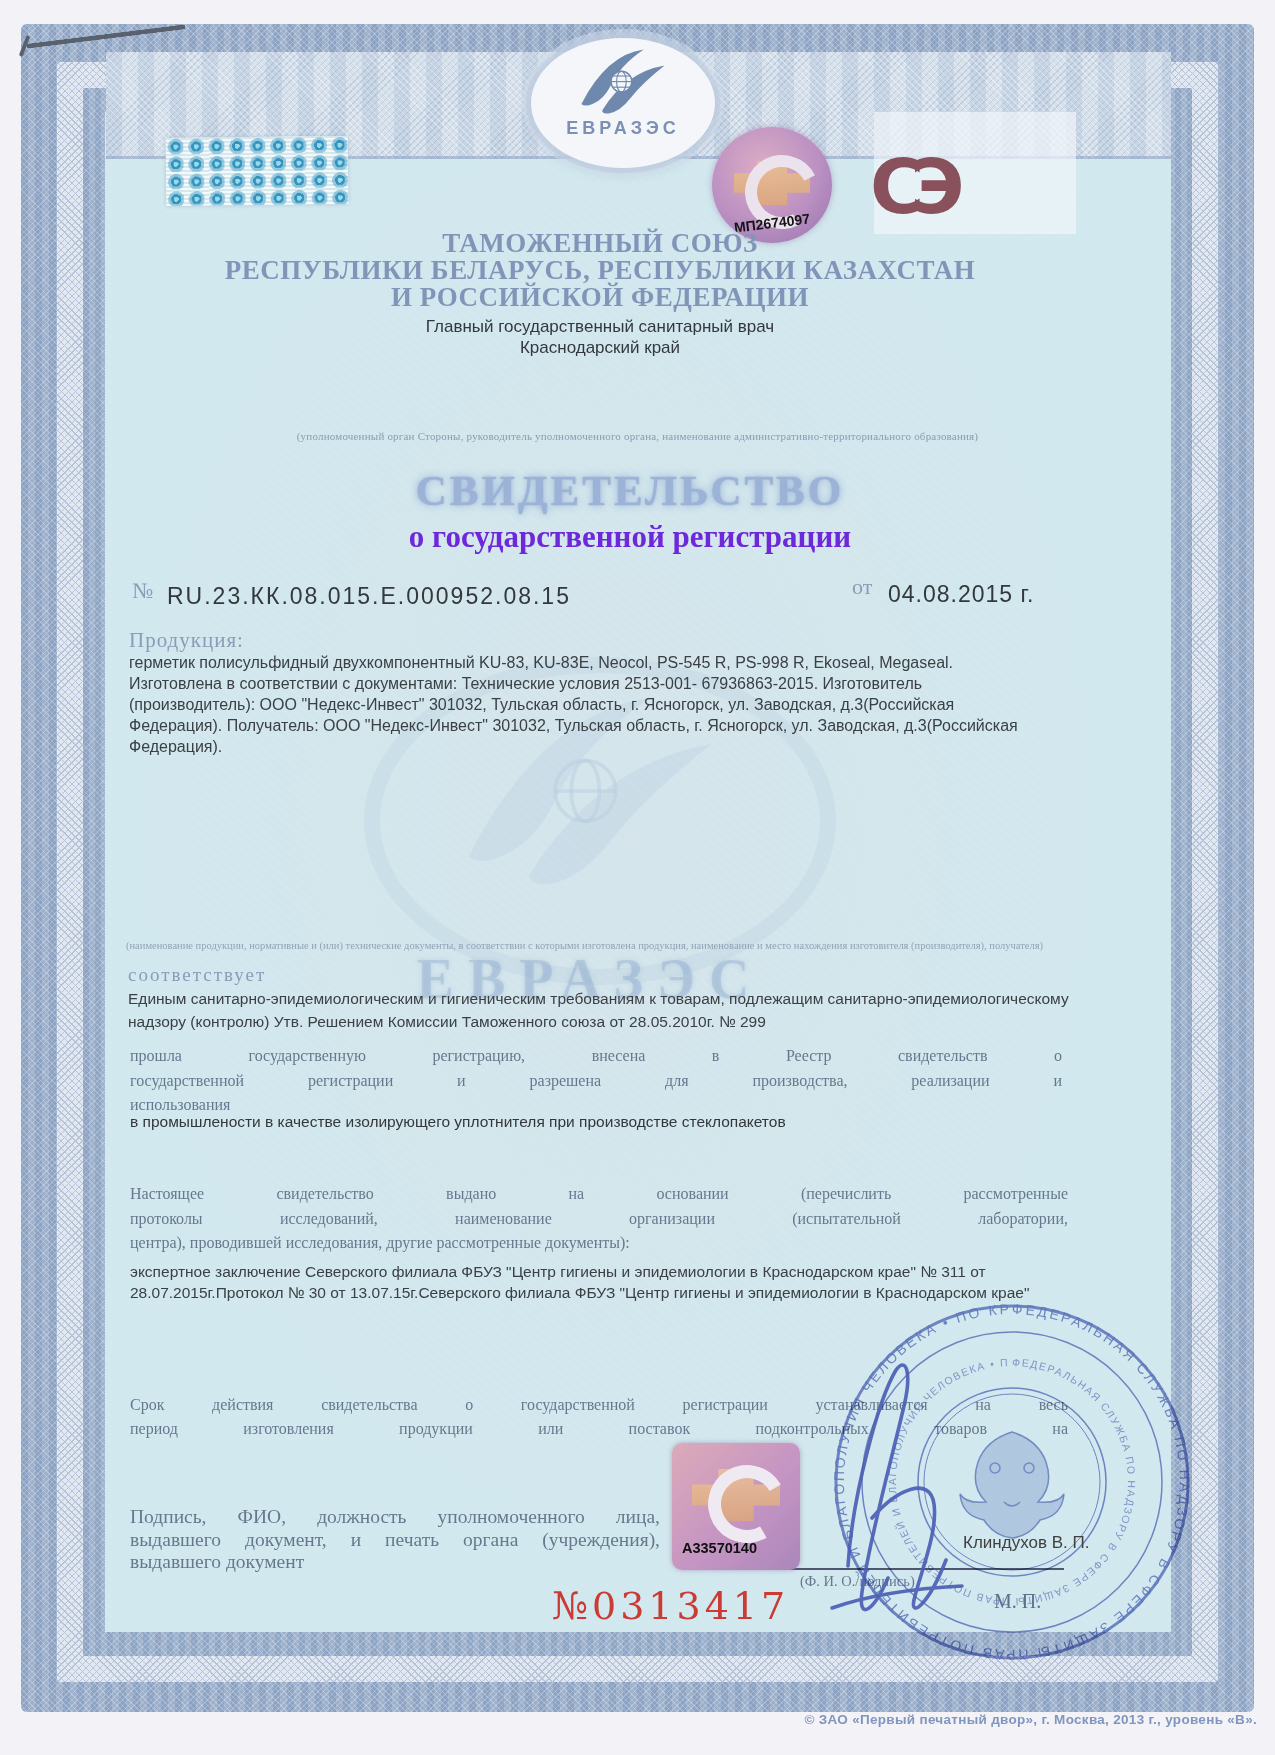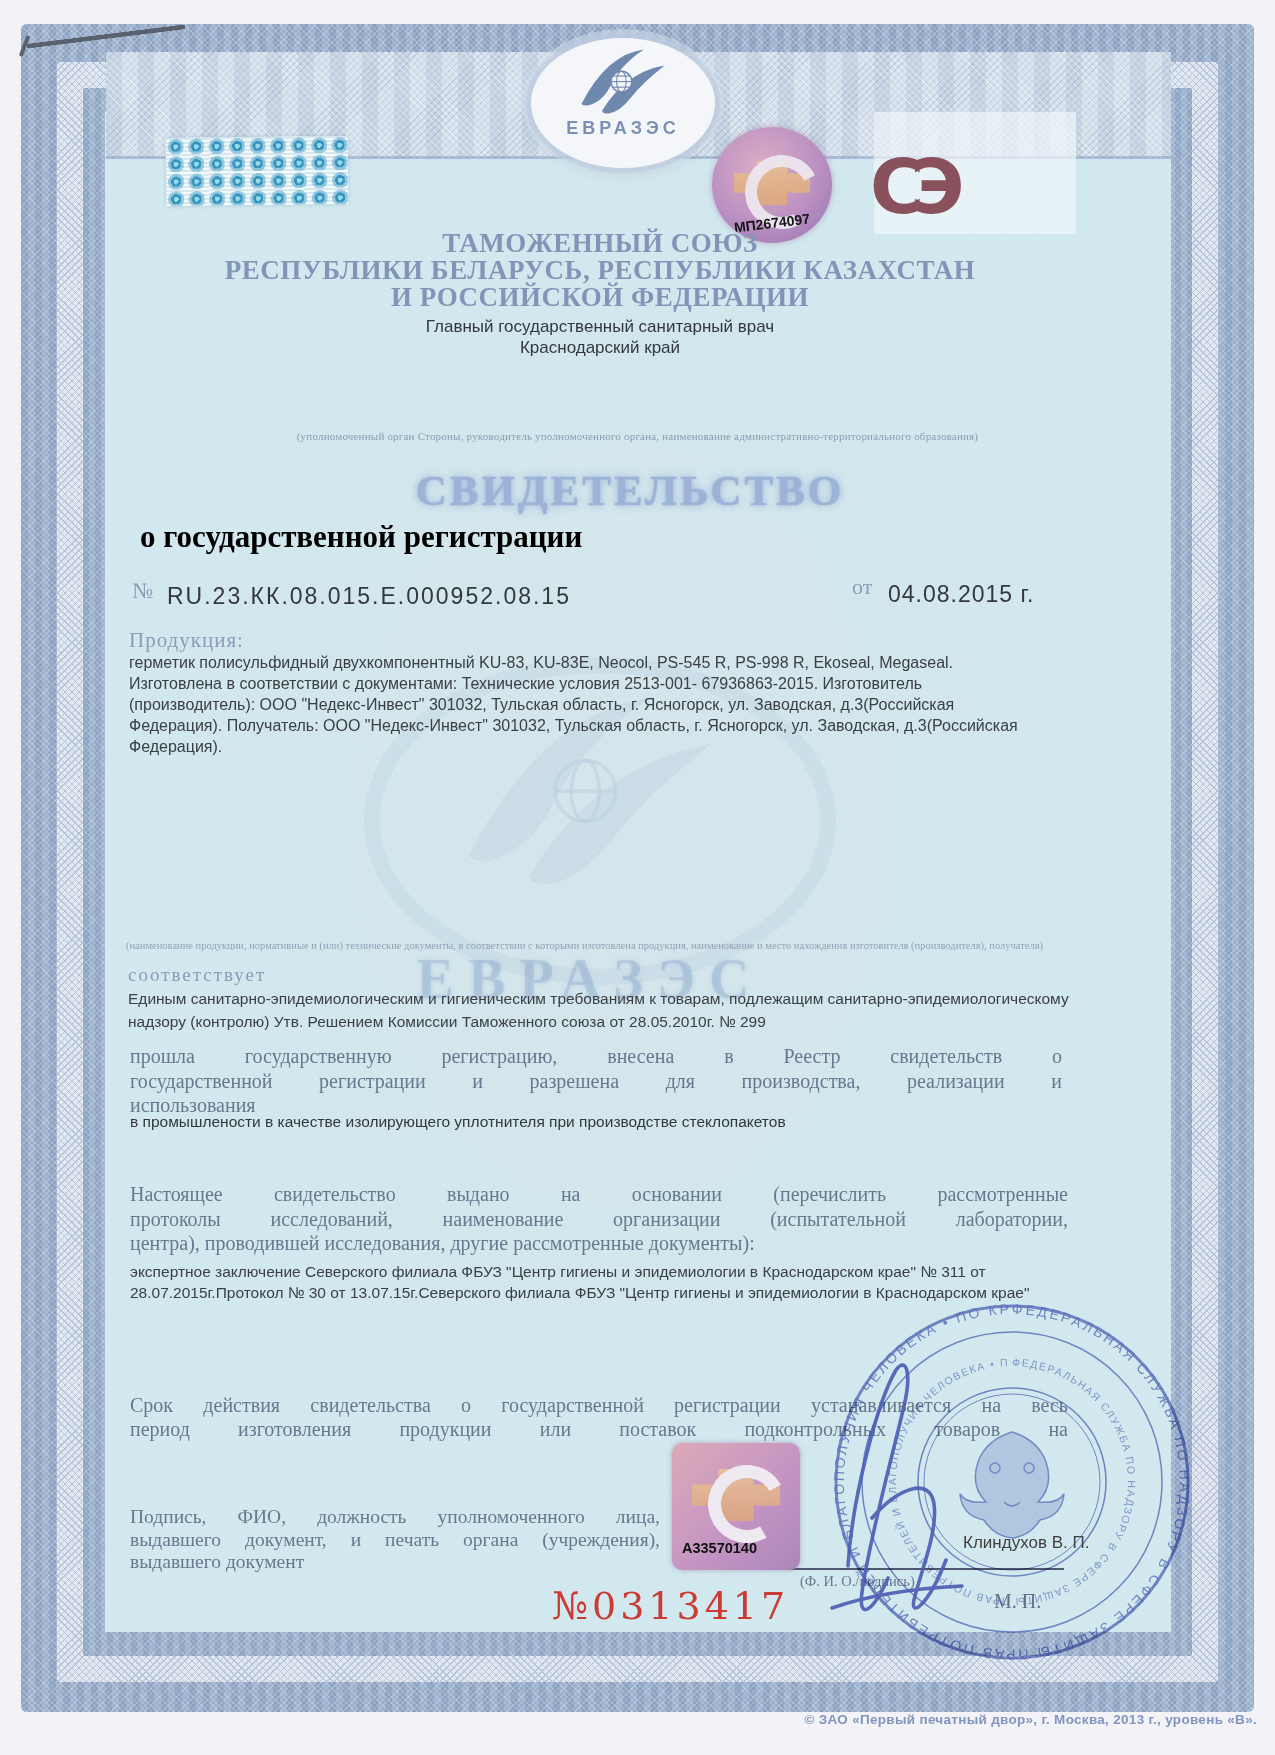--- a/index.html
+++ b/index.html
@@ -82,22 +82,22 @@
   .hdr{position:absolute;left:100px;width:1000px;top:230px;text-align:center;
     color:#8095b8;font-weight:bold;font-size:27px;line-height:27px;letter-spacing:.5px;}
   .authority{position:absolute;left:100px;width:1000px;top:317px;text-align:center;
     font-family:"Liberation Sans",sans-serif;color:#33383e;font-size:17px;line-height:20.5px;}
   .cap-auth{position:absolute;left:100px;width:1075px;top:430px;text-align:center;
     color:#8b9cb3;font-size:11px;letter-spacing:.2px;}
 
   .title-main{position:absolute;left:140px;width:980px;top:466px;text-align:center;
     font-weight:bold;font-size:43px;letter-spacing:3px;color:#9cb2d6;
     text-shadow:0 0 9px rgba(146,173,214,.95),0 0 2px rgba(118,148,192,.65);}
-  .title-sub{position:absolute;left:140px;width:980px;top:519px;text-align:left;
-    font-weight:bold;font-size:31px;color:#000000;}
+  .title-sub{position:absolute;left:140px;width:980px;top:519px;text-align:center;
+    font-weight:bold;font-size:31px;color:#6d28d9;}
 
   .no-label{position:absolute;left:132px;top:578px;font-size:22px;color:#8a9cb8;}
   .no-value{position:absolute;left:167px;top:583px;font-family:"Liberation Sans",sans-serif;
     font-size:23px;color:#33383d;letter-spacing:2px;}
   .date-label{position:absolute;left:852px;top:574px;font-size:22px;color:#8a9cb8;text-align:center;}
   .date-value{position:absolute;left:888px;top:581px;font-family:"Liberation Sans",sans-serif;
     font-size:23px;color:#33383d;letter-spacing:1px;}
 
   .prod-label{position:absolute;left:129px;top:628px;font-size:21px;color:#8a9cb8;letter-spacing:1px;}
   .prod-text{position:absolute;left:129px;top:652px;width:900px;
@@ -111,21 +111,21 @@
   .wm-label{position:absolute;left:0;right:0;top:292px;text-align:center;font-weight:bold;
     font-size:56px;letter-spacing:14px;color:rgba(128,158,200,.30);
     text-shadow:0 0 5px rgba(150,175,210,.35);}
 
   .cap-prod{position:absolute;left:126px;top:940px;width:1060px;white-space:nowrap;
     color:#93a3b8;font-size:10.5px;}
   .comp-label{position:absolute;left:128px;top:964px;font-size:19px;color:#8a9cb8;letter-spacing:2px;}
   .comp-text{position:absolute;left:128px;top:987px;width:980px;
     font-family:"Liberation Sans",sans-serif;font-size:15.5px;line-height:23px;color:#3b4045;}
 
-  .serifpar{color:#67788e;font-size:20px;line-height:24.5px;}
+  .serifpar{color:#67788e;font-size:16px;line-height:24.5px;}
   .jl{text-align:justify;text-align-last:justify;}
   .jl-left{text-align-last:left;}
   .reg{position:absolute;left:130px;top:1044px;width:932px;}
   .usage{position:absolute;left:130px;top:1113px;width:950px;
     font-family:"Liberation Sans",sans-serif;font-size:15.5px;color:#33373b;}
   .basis{position:absolute;left:130px;top:1182px;width:938px;}
   .basis-details{position:absolute;left:130px;top:1261px;width:910px;
     font-family:"Liberation Sans",sans-serif;font-size:15.5px;line-height:21px;color:#3b4045;}
   .validity{position:absolute;left:130px;top:1393px;width:938px;line-height:24px;}
   .sign-text{position:absolute;left:130px;top:1506px;width:530px;font-size:19.5px;line-height:22.5px;}

